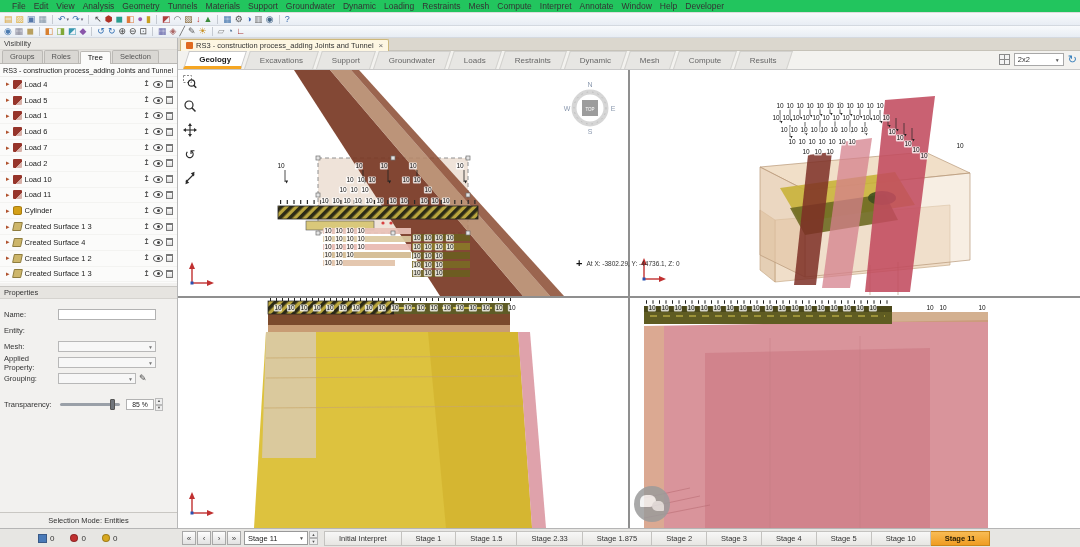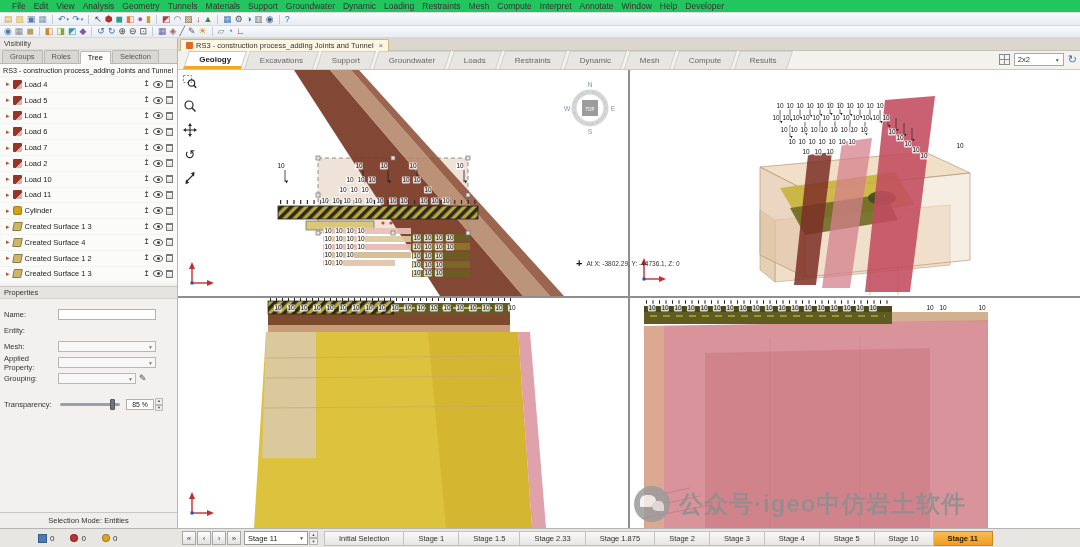--- a/index.html
+++ b/index.html
@@ -790,21 +790,20 @@
 
   </div>
 
   <div id="coordsbox">
     <span class="cross">+</span>
     <span class="ctext">At X: -3802.29, Y: -44736.1, Z: 0</span>
   </div>
 
   <div id="watermark">
     <span id="wmlogo"></span>
-    <span id="wmtext">公众号·igeo中仿岩土软件</span>
   </div>
 
   <div id="stagebar">
     <div id="counters">
         <span class="cnt">
           <span class="ci grid" style="background: rgb(74, 122, 184);"></span>
           <span class="cv">0</span>
         </span>
         <span class="cnt">
           <span class="ci dot" style="background: rgb(192, 48, 48);"></span>
@@ -823,21 +822,21 @@
       </div>
     <div id="stagesel">
       <span>Stage 11</span>
       <span class="la">▼</span>
     </div>
     <div id="stagespin">
         <span>▲</span>
         <span>▼</span>
       </div>
     <div id="stagetabs">
-        <div class="stab">Initial Selection</div>
+        <div class="stab">Initial Interpret</div>
         <div class="stab">Stage 1</div>
         <div class="stab">Stage 1.5</div>
         <div class="stab">Stage 2.33</div>
         <div class="stab">Stage 1.875</div>
         <div class="stab">Stage 2</div>
         <div class="stab">Stage 3</div>
         <div class="stab">Stage 4</div>
         <div class="stab">Stage 5</div>
         <div class="stab">Stage 10</div>
         <div class="stab active">Stage 11</div>

